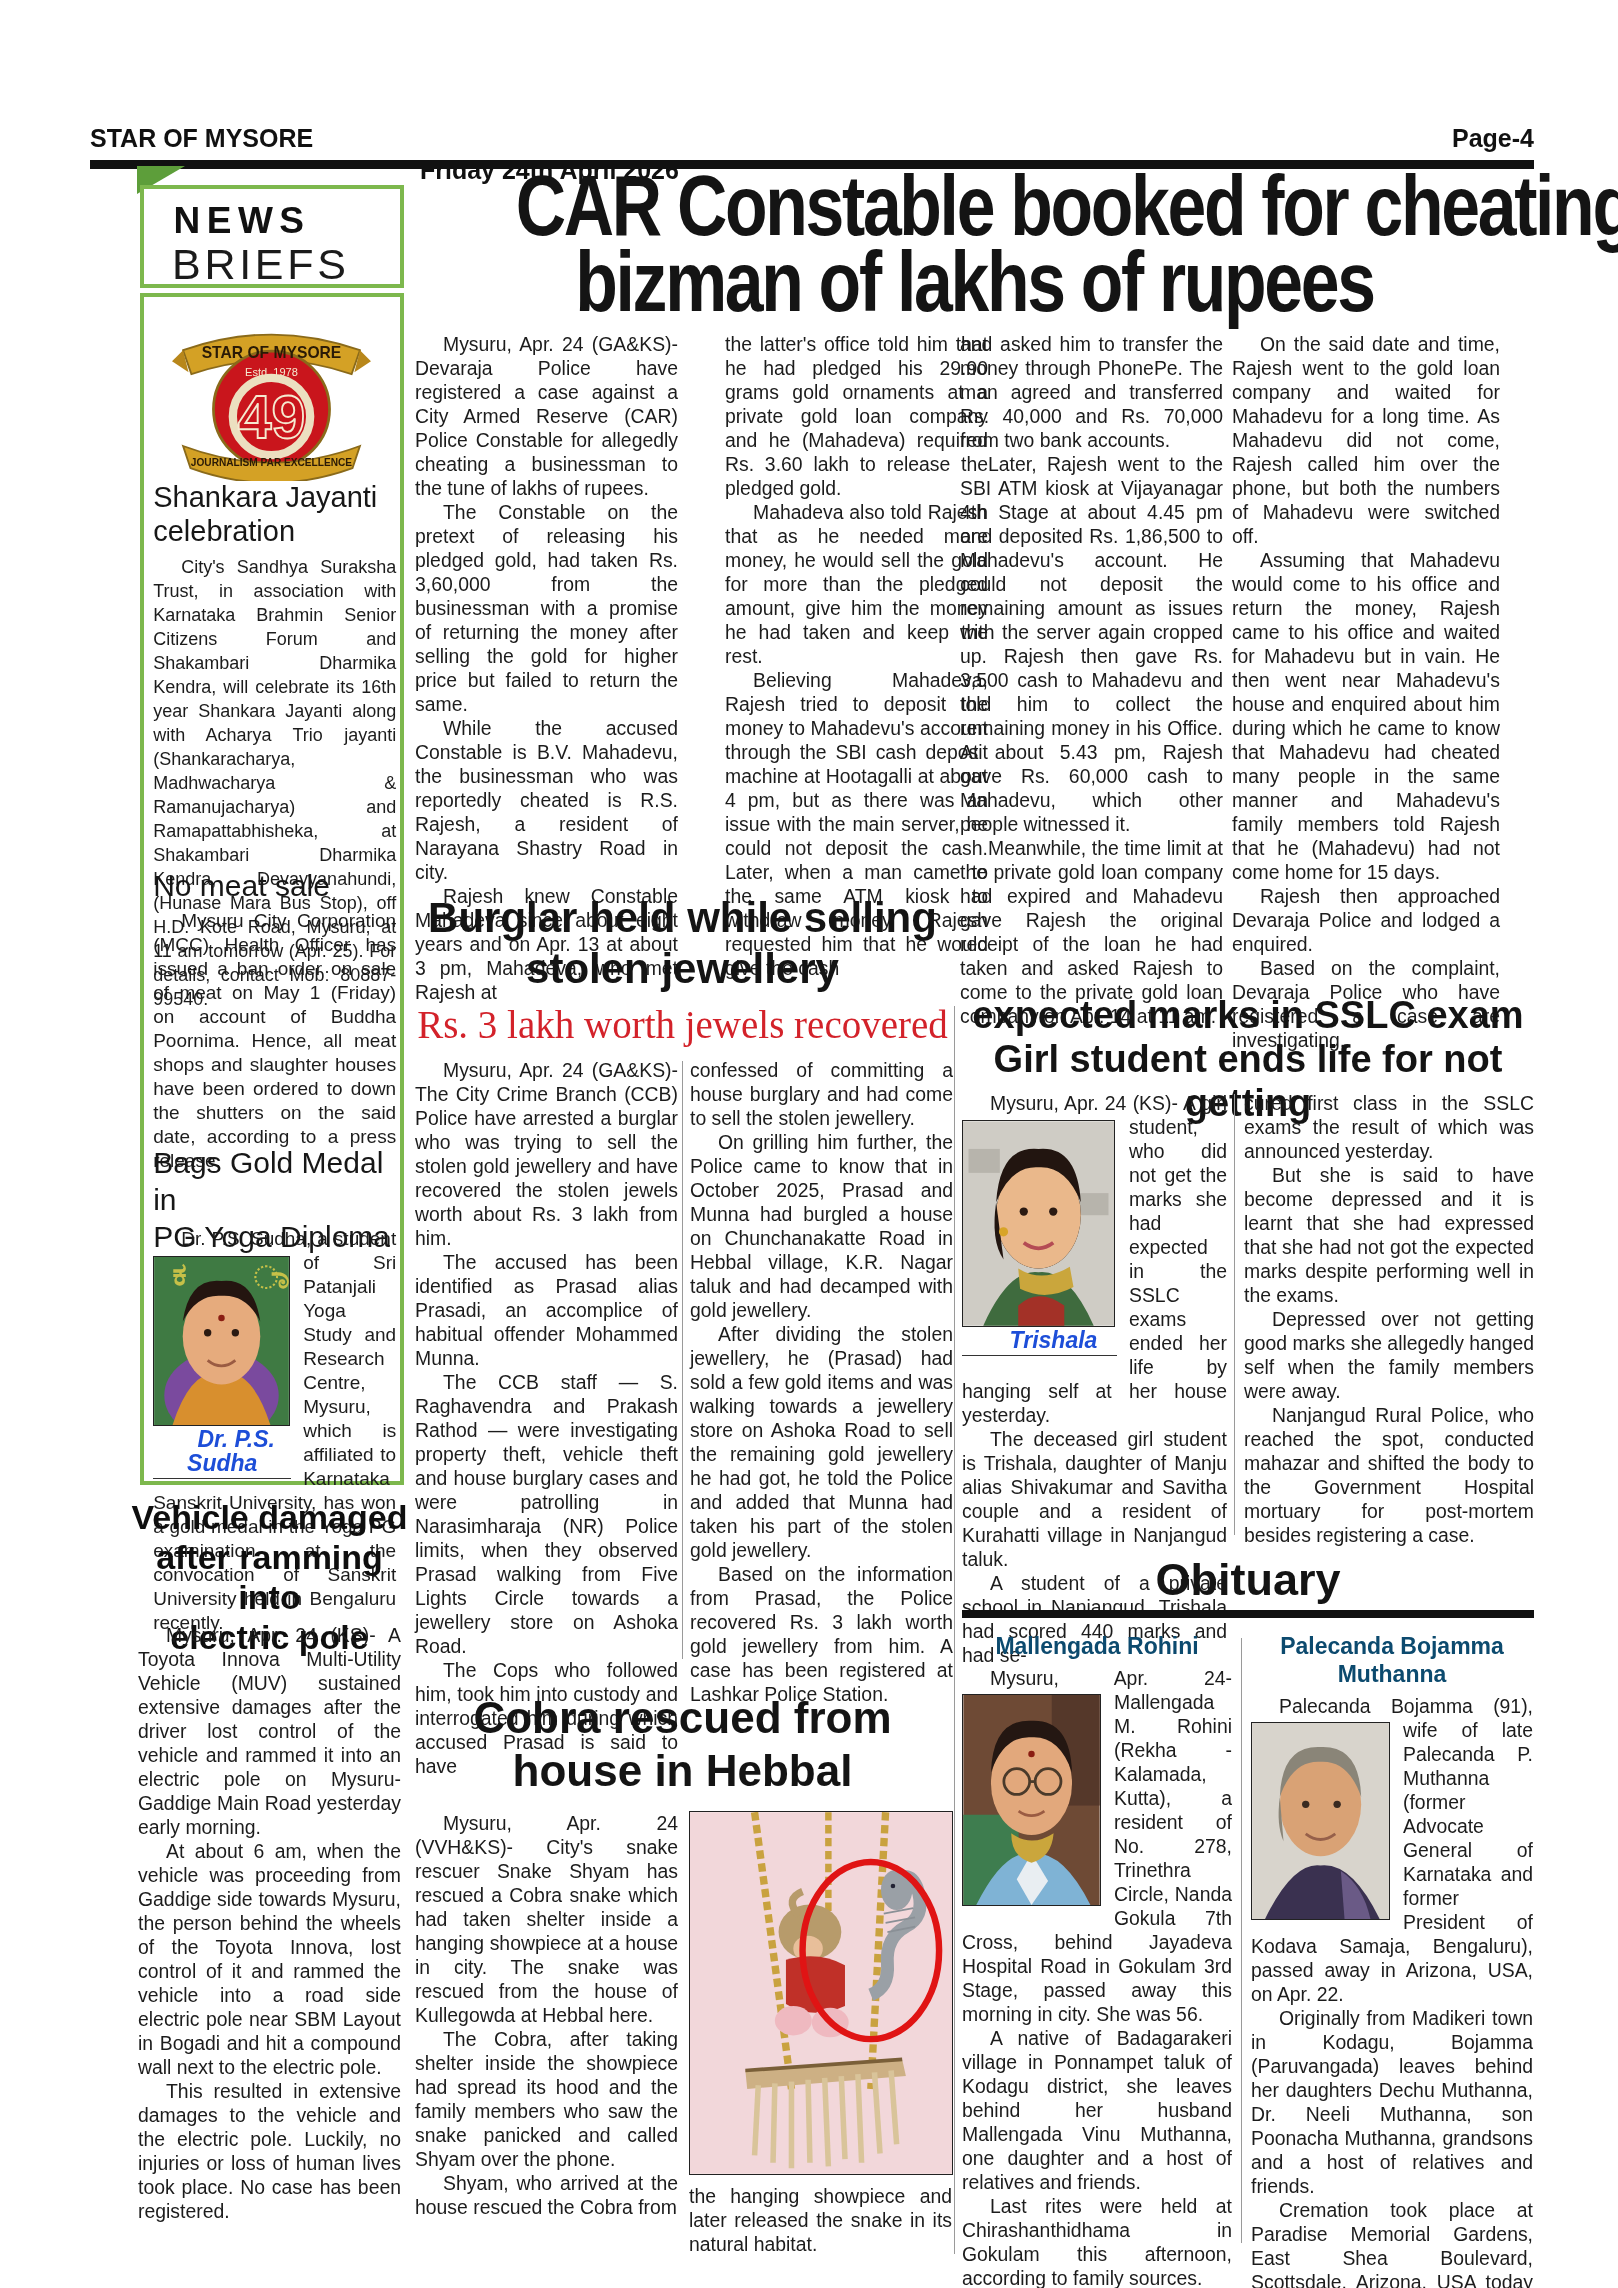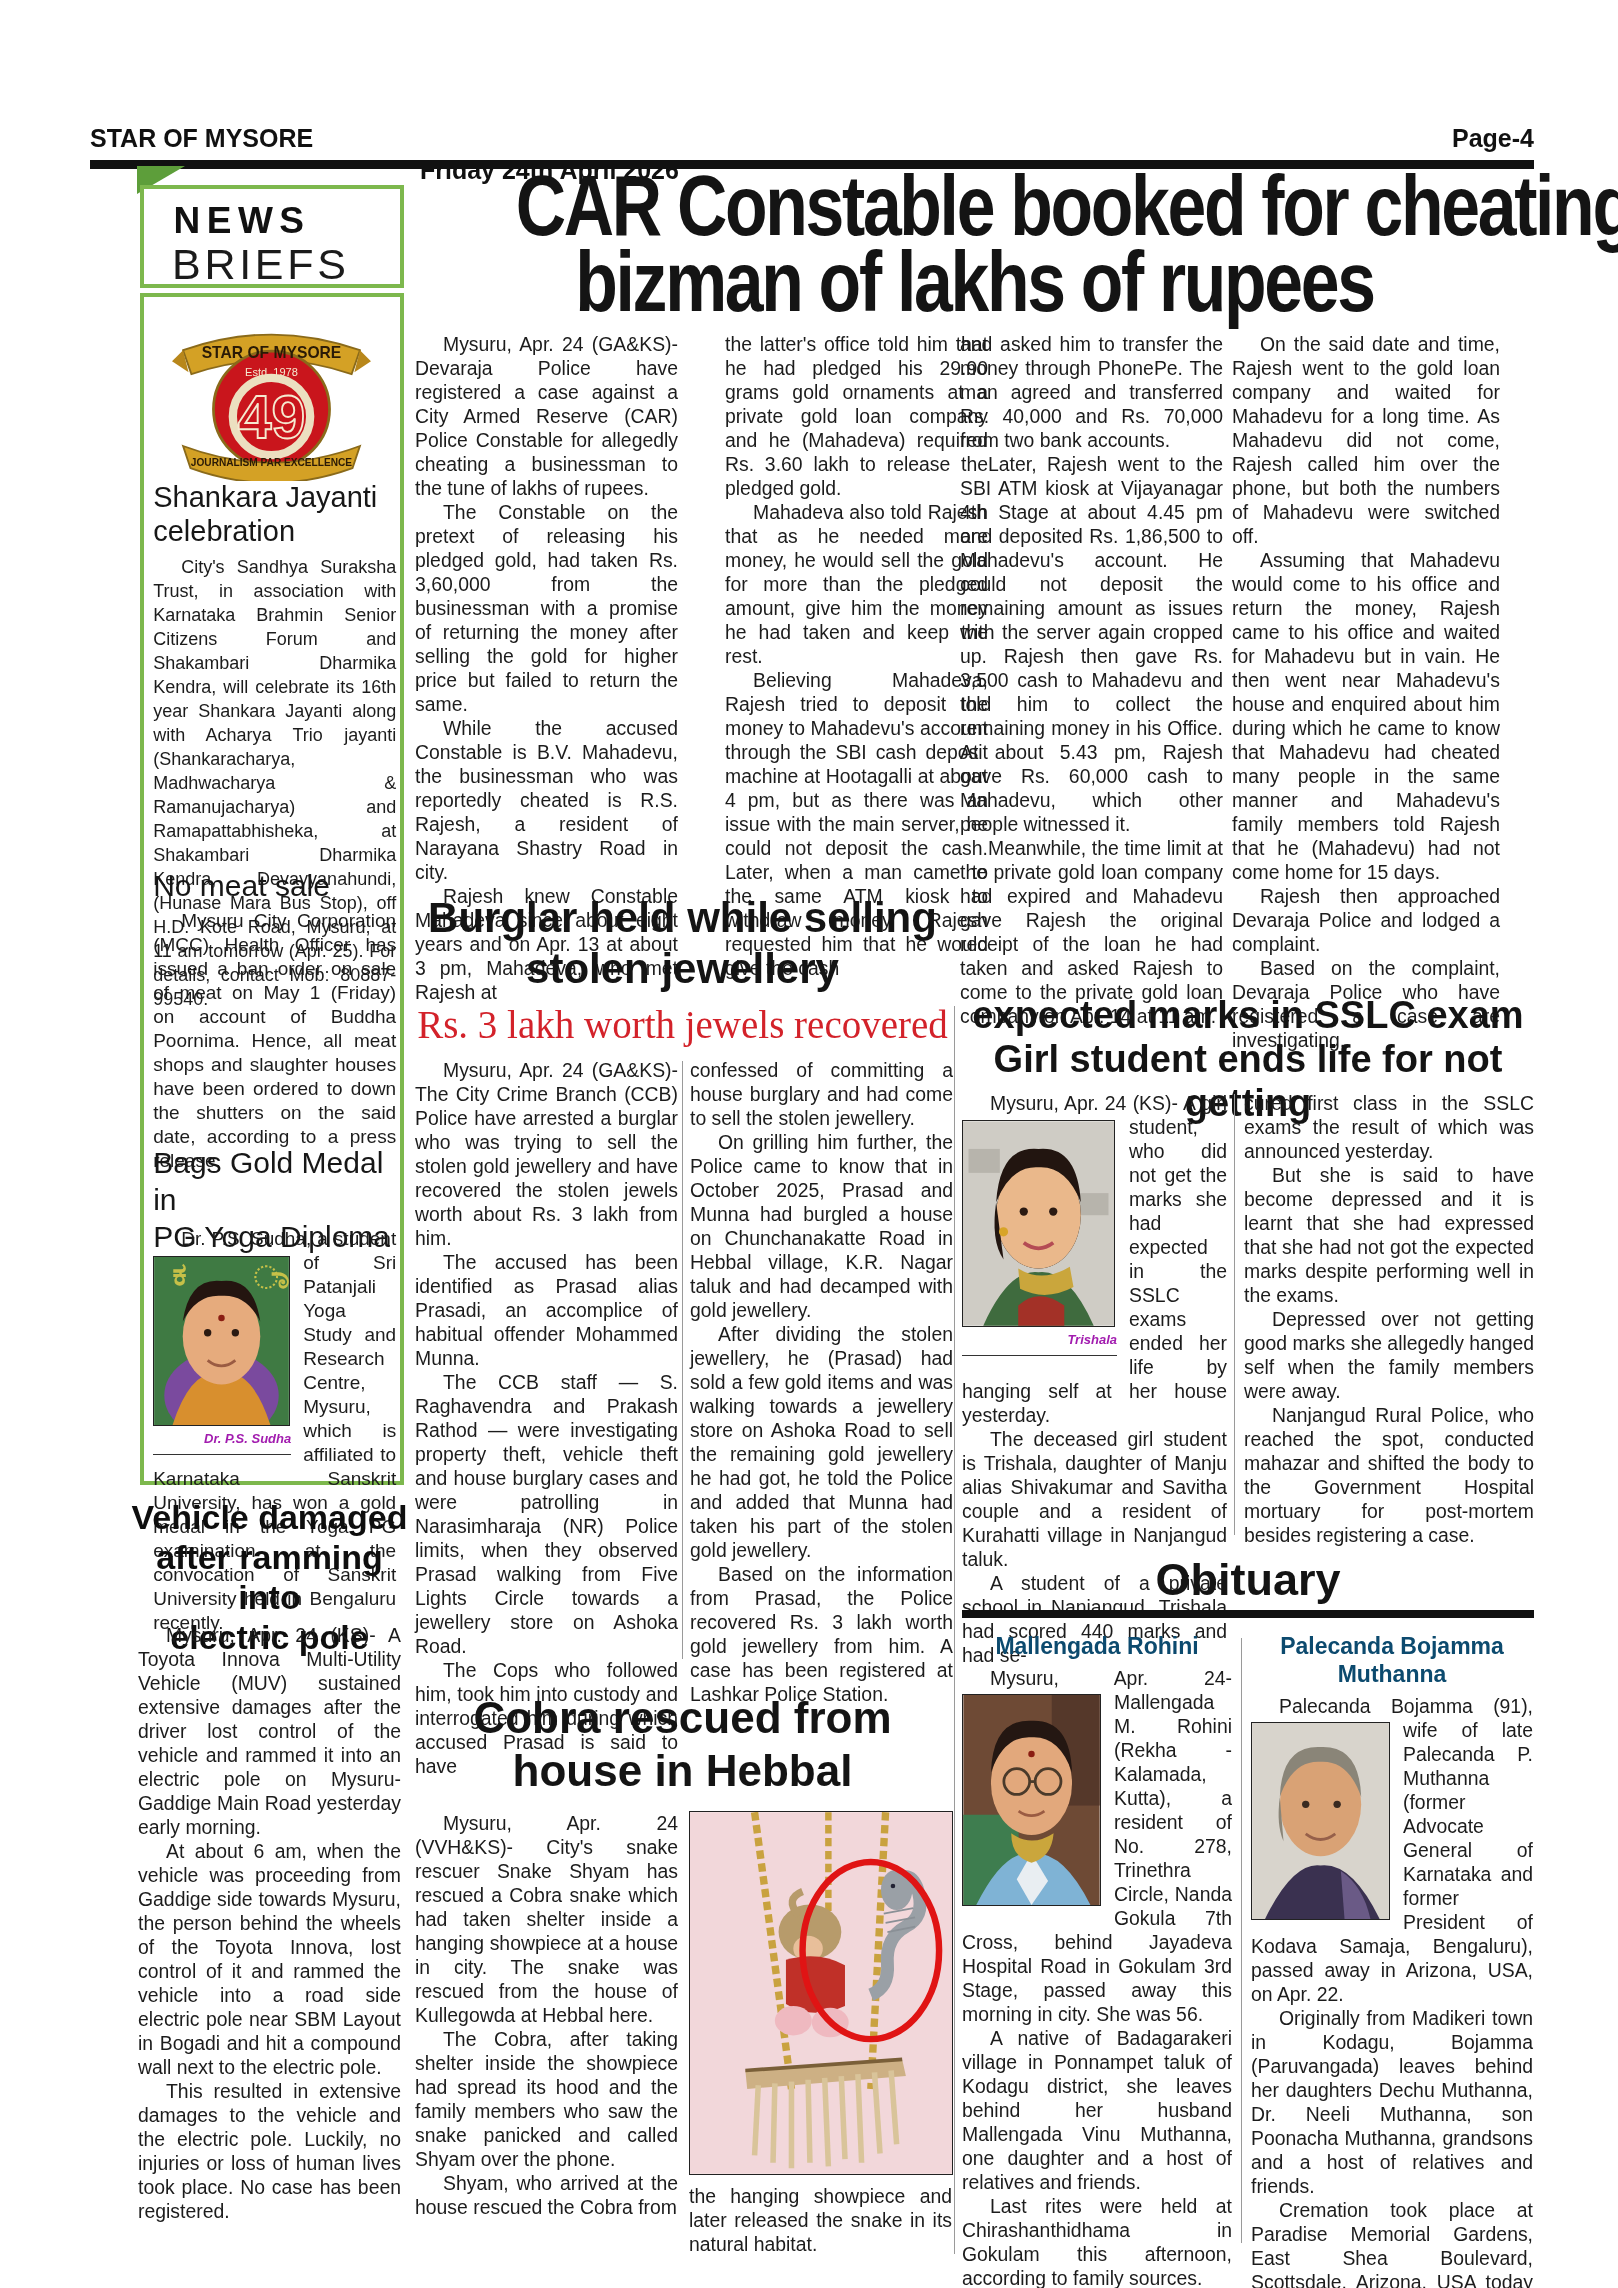--- a/index.html
+++ b/index.html
@@ -22,22 +22,22 @@
   .main-head{font-weight:bold;font-size:85px;line-height:76px;text-align:center;color:#141414;
              letter-spacing:-2.8px;transform:scaleX(0.82);transform-origin:center top;white-space:nowrap;}
   .col{font-size:19.4px;line-height:24px;text-align:justify;}
   .col p{margin:0;text-indent:28px;}
   .col p.cont{text-indent:0;}
   .sec-head{font-weight:bold;text-align:center;color:#141414;}
   .red-sub{font-family:"Liberation Serif","DejaVu Serif",serif;color:#d3222a;font-size:39px;text-align:center;}
   .obit-name{font-weight:bold;font-size:23px;line-height:28px;text-align:center;color:#0c4a6e;margin:0 0 5.5px 0;}
   .float-photo{float:left;margin:4.6px 12px 1.8px 0;}
   .photo-frame{display:block;border:1.8px solid #222;}
-  .photo-cap{display:block;font-weight:bold;font-style:italic;font-size:13px;text-align:right;
-             padding:1.8px 0 2.8px 0;border-bottom:1.8px solid #333;color:#a21caf;}
+  .photo-cap{display:block;font-weight:bold;font-style:italic;font-size:23px;text-align:center;
+             padding:1.8px 0 2.8px 0;border-bottom:1.8px solid #333;color:#1d4ed8;}
   .vline{background:#9a9a9a;width:0.9px;}
   .flag{width:0;height:0;border-left:48px solid #5d9e3a;border-bottom:28px solid transparent;}
 </style>
 </head>
 <body>
 
 <div class="page">
 
   <div class="abs masthead" style="left:90px;top:124px;">STAR OF MYSORE</div>
   <div class="abs masthead" style="left:420px;top:124px;margin-top:32px;">Friday 24th April 2026</div>
@@ -135,21 +135,21 @@
     <p>Believing Mahadeva, Rajesh tried to deposit the money to Mahadevu's account through the SBI cash deposit machine at Hootagalli at about 4 pm, but as there was an issue with the main server, he could not deposit the cash. Later, when a man came to the same ATM kiosk to withdraw money, Rajesh requested him that he would give the cash</p>
   </div>
   <div class="abs col" style="left:960px;top:332px;width:263px;">
     <p class="cont">and asked him to transfer the money through PhonePe. The man agreed and transferred Rs. 40,000 and Rs. 70,000 from two bank accounts.</p>
     <p>Later, Rajesh went to the SBI ATM kiosk at Vijayanagar 4th Stage at about 4.45 pm and deposited Rs. 1,86,500 to Mahadevu's account. He could not deposit the remaining amount as issues with the server again cropped up. Rajesh then gave Rs. 3,500 cash to Mahadevu and told him to collect the remaining money in his Office. At about 5.43 pm, Rajesh gave Rs. 60,000 cash to Mahadevu, which other people witnessed it.</p>
     <p>Meanwhile, the time limit at the private gold loan company had expired and Mahadevu gave Rajesh the original receipt of the loan he had taken and asked Rajesh to come to the private gold loan company on Apr. 14 at 11 am.</p>
   </div>
   <div class="abs col" style="left:1232px;top:332px;width:268px;">
     <p>On the said date and time, Rajesh went to the gold loan company and waited for Mahadevu for a long time. As Mahadevu did not come, Rajesh called him over the phone, but both the numbers of Mahadevu were switched off.</p>
     <p>Assuming that Mahadevu would come to his office and return the money, Rajesh came to his office and waited for Mahadevu but in vain. He then went near Mahadevu's house and enquired about him during which he came to know that Mahadevu had cheated many people in the same manner and Mahadevu's family members told Rajesh that he (Mahadevu) had not come home for 15 days.</p>
-    <p>Rajesh then approached Devaraja Police and lodged a complaint.</p>
+    <p>Rajesh then approached Devaraja Police and lodged a enquired.</p>
     <p>Based on the complaint, Devaraja Police who have registered a case are investigating.</p>
   </div>
 
   <div class="abs vline" style="left:954px;top:1006px;height:1248px;"></div>
 
   <div class="abs sec-head" style="left:415px;top:892px;width:535px;font-size:42px;line-height:51px;">
     <div>Burglar held while selling</div>
     <div>stolen jewellery</div>
   </div>
   <div class="abs red-sub" style="left:415px;top:1002px;width:535px;">Rs. 3 lakh worth jewels recovered</div>

